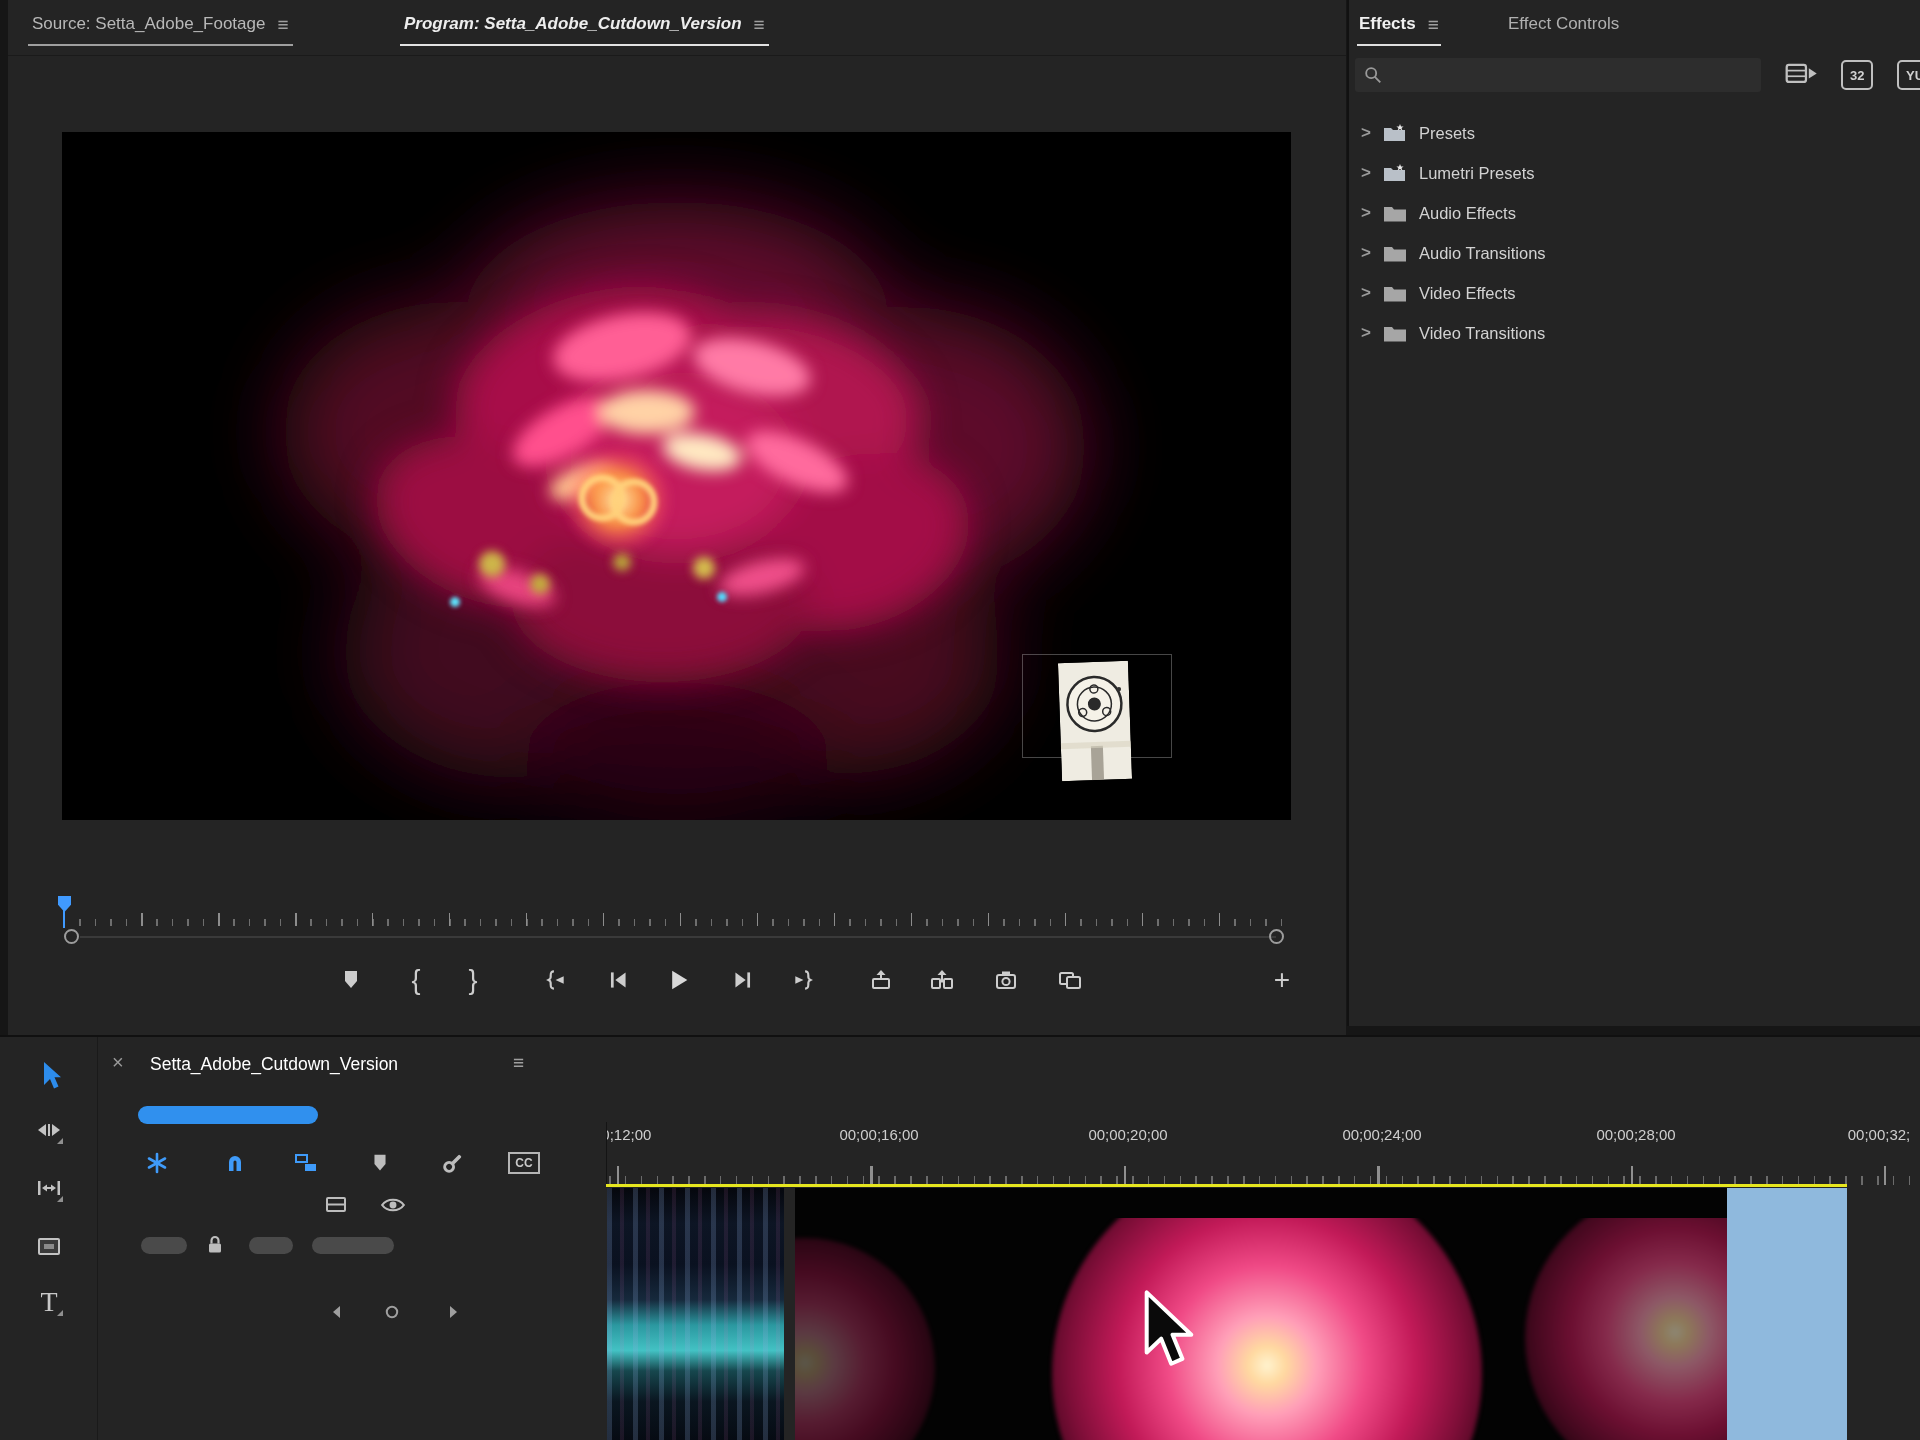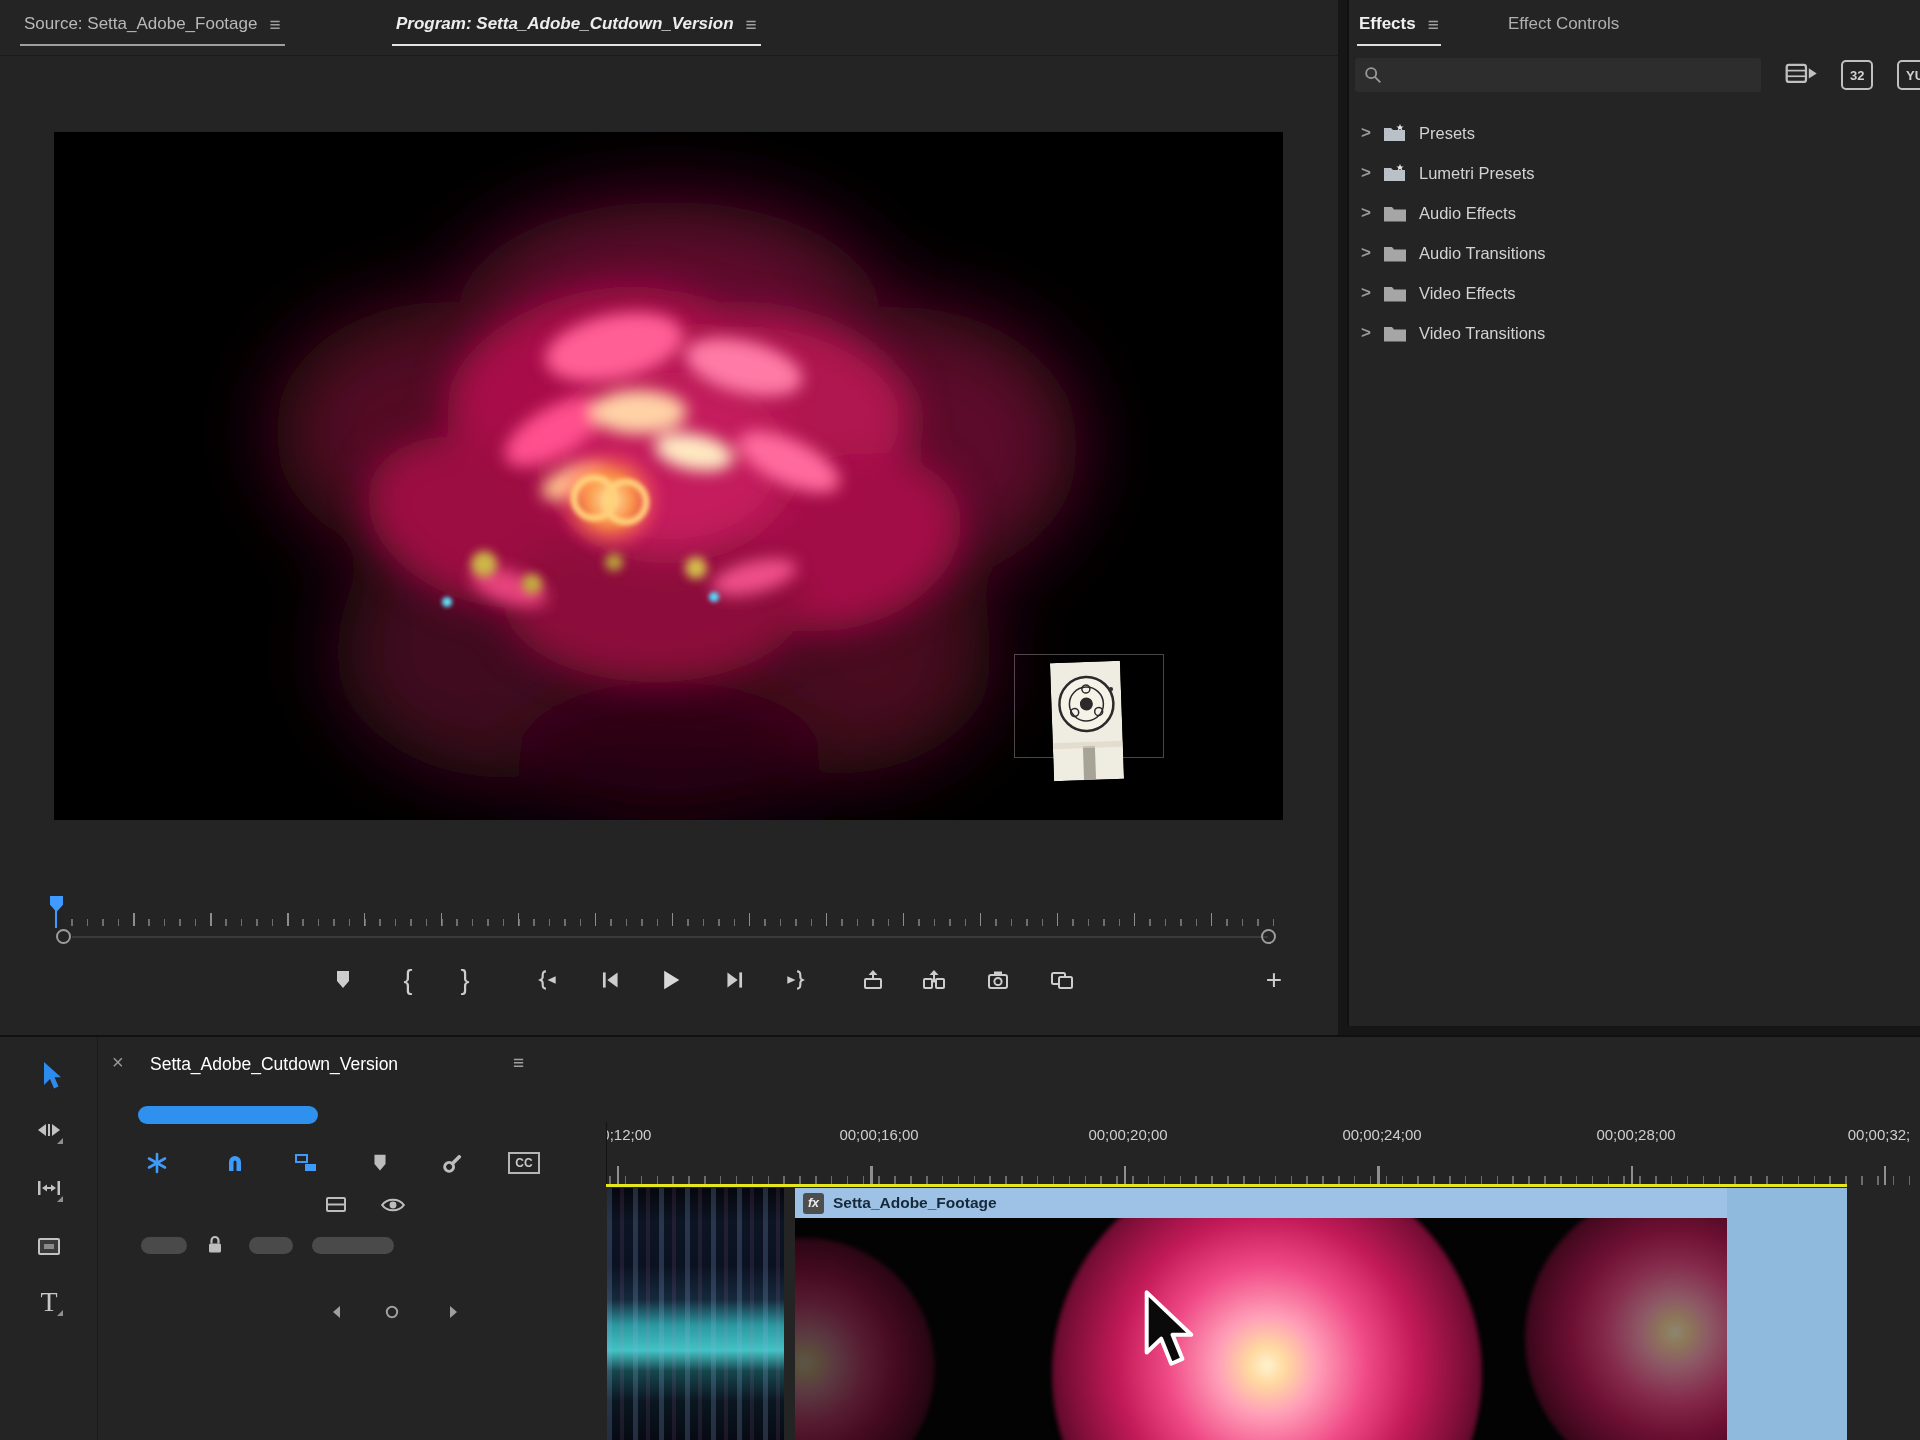--- a/index.html
+++ b/index.html
@@ -5,21 +5,21 @@
   * { margin:0; padding:0; box-sizing:border-box; }
   html,body { width:1920px; height:1440px; }
   body {
     position:relative; overflow:hidden;
     background:#161616; color:#c8c8c8;
     font-family:"Liberation Sans", sans-serif;
   }
   .abs { position:absolute; }
 
   
-  #monitor-panel { left:0; top:0; width:1338px; height:1326px; background:#242424; }
+  #monitor-panel { left:8px; top:0; width:1338px; height:1326px; background:#242424; }
   #effects-panel { left:1347px; top:0; width:573px; height:1026px; background:#242424; overflow:hidden; }
   #timeline-panel { left:0; top:1035px; width:1920px; height:405px; background:#242424; border-top:2px solid #101010; overflow:hidden; }
 
   
   .mtab { position:absolute; top:12px; display:flex; align-items:center; gap:12px;
           padding:2px 4px 10px 4px; border-bottom:2px solid transparent; font-size:17px; }
   #src-tab  { left:20px;  color:#b8b8b8; border-color:#9f9f9f; }
   #prog-tab { left:392px; color:#ededed; border-color:#e2e2e2; font-weight:700;font-style:italic; }
   .hamb { font-size:19px; color:#9f9f9f; line-height:1; }
   .tabbar-line { left:0; top:55px; width:100%; height:1px; background:#1a1a1a; }
@@ -489,24 +489,20 @@
     <span class="rlabel rl-c" style="left:1029px;">00;00;28;00</span>
     <span class="rlabel rl-c" style="left:1272px;">00;00;32;</span>
     <div id="ruler-ticks"></div>
   </div>
 
   <div class="abs" id="marker-line"></div>
 
   <div class="clip" id="clip-glitch"></div>
 
   <div class="clip" id="clip-main">
-    <div id="clip-label-bar">
-      <span id="fx-badge">fx</span>
-      <span id="clip-name">Setta_Adobe_Footage</span>
-    </div>
     <div id="clip-body">
       <div class="flower" style="left:257px;top:-59px;width:430px;height:430px;"></div>
       <div class="flower" style="left:730px;top:-30px;width:300px;height:300px;opacity:.55;"></div>
       <div class="flower" style="left:-120px;top:20px;width:260px;height:260px;opacity:.35;"></div>
     </div>
   </div>
 
   <div class="clip" id="clip-tail"></div>
 </div>
 

